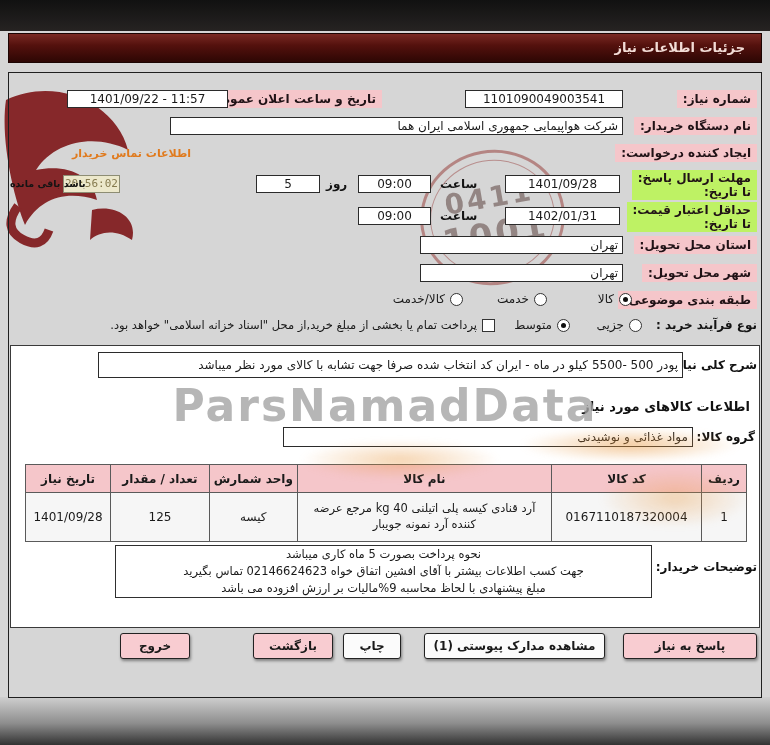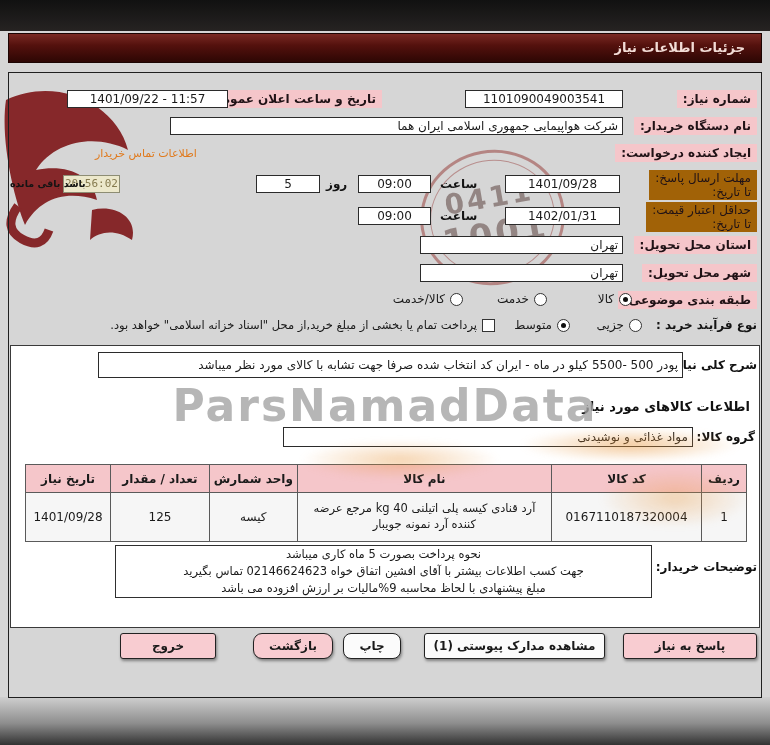--- a/index.html
+++ b/index.html
@@ -17,35 +17,35 @@
     border:1px solid #1c0402; box-sizing:border-box; z-index:3; }
   .title-bar .title { display:block; line-height:28px; padding-right:16px;
     font-size:13px; font-weight:bold; color:#f2dcd6; text-align:right; }
   
   .frame { position:absolute; left:8px; top:72px; width:754px; height:626px;
     border:1px solid #1f1f1f; box-sizing:border-box; z-index:4; pointer-events:none; }
   
   .lbl { position:absolute; background:#f5c6ca; color:#201216; font-size:12px; font-weight:bold;
     height:18px; line-height:18px; padding:0 6px; white-space:nowrap; box-sizing:border-box;
     text-align:right; z-index:3; }
-  .lbl2 { position:absolute; background:#a16207; color:#201216; font-size:12px; font-weight:normal;
+  .lbl2 { position:absolute; background:#bef264; color:#201216; font-size:12px; font-weight:bold;
     padding:1px 6px; white-space:nowrap; box-sizing:border-box; text-align:right; z-index:3; }
   .lbl2 span { display:block; line-height:14px; }
   .plain-lbl { position:absolute; font-size:12px; font-weight:bold; color:#141414;
     white-space:nowrap; z-index:3; }
   
   .inp { position:absolute; background:#ffffff; border:1px solid #2b2b2b; height:18px;
     line-height:16px; font-size:12px; padding:0 4px; box-sizing:border-box; z-index:3;
     overflow:hidden; white-space:nowrap; text-align:right; }
   .inp.num { direction:ltr; text-align:center; }
   .timer { position:absolute; background:#ece8cb; border:1px solid #8d8d74; height:18px;
     line-height:16px; font-size:11px; box-sizing:border-box; z-index:3; color:#857a4e;
     font-family:"DejaVu Sans Mono","Liberation Mono",monospace; direction:ltr; text-align:center; }
-  .orange-link { position:absolute; color:#e07a1d; font-size:11px; font-weight:normal;
-    white-space:nowrap; z-index:3; cursor:pointer;margin-left:23px; }
+  .orange-link { position:absolute; color:#e07a1d; font-size:11px; font-weight:bold;
+    white-space:nowrap; z-index:3; cursor:pointer; }
   
   .opt { position:absolute; display:flex; align-items:center; gap:5px; font-size:12px;
     font-weight:normal; z-index:3; white-space:nowrap; }
   .radio { width:11px; height:11px; border:1px solid #333; border-radius:50%;
     background:#fff; display:inline-block; box-sizing:content-box; flex:0 0 auto; }
   .radio.sel::after { content:""; display:block; width:5px; height:5px; margin:3px;
     border-radius:50%; background:#101010; }
   .chk { width:11px; height:11px; border:1px solid #333; background:#fff;
     display:inline-block; flex:0 0 auto; }
   .opt.small { font-size:11.5px; }
@@ -231,22 +231,22 @@
 
   <div class="sec-lbl" style="right:13px; top:560px;">توضیحات خریدار:</div>
   <div class="notes-box">
     <div>نحوه پرداخت بصورت 5 ماه کاری میباشد</div>
     <div>جهت کسب اطلاعات بیشتر با آقای افشین اتفاق خواه  02146624623 تماس بگیرید</div>
     <div>مبلغ پیشنهادی با لحاظ محاسبه 9%مالیات بر ارزش افزوده می باشد</div>
   </div>
 
   <div class="btn pink" style="left:623px; width:134px;">پاسخ به نیاز</div>
   <div class="btn white" style="left:424px; width:181px;">مشاهده مدارک پیوستی (1)</div>
-  <div class="btn white" style="left:343px; width:58px;border-radius:8px;">چاپ</div>
-  <div class="btn pink" style="left:253px; width:80px;border-radius:9px;">بازگشت</div>
-  <div class="btn pink" style="left:120px; width:96px;">خروج</div>
+  <div class="btn white" style="left:343px; width:58px;">چاپ</div>
+  <div class="btn pink" style="left:253px; width:80px;">بازگشت</div>
+  <div class="btn pink" style="left:120px; width:70px;">خروج</div>
 
   <div class="brand-wm">ParsNamadData</div>
   <div class="blob b1"></div>
   <div class="blob b2"></div>
   <div class="blob b3"></div>
 
 </div>
 
 </body></html>

